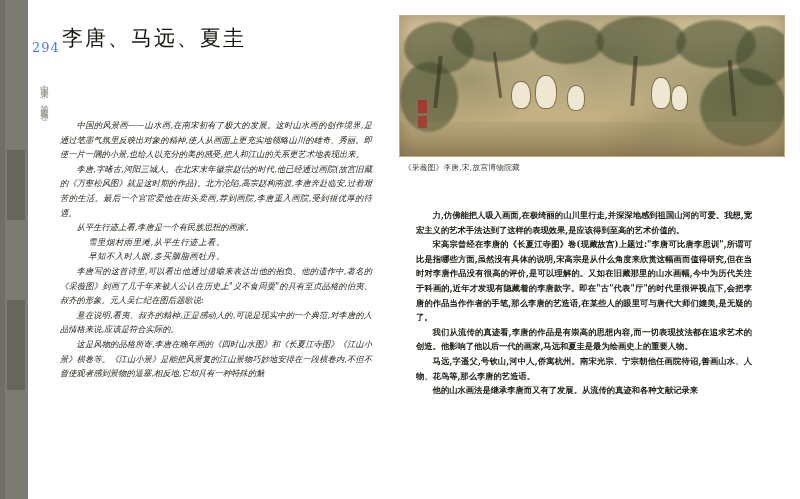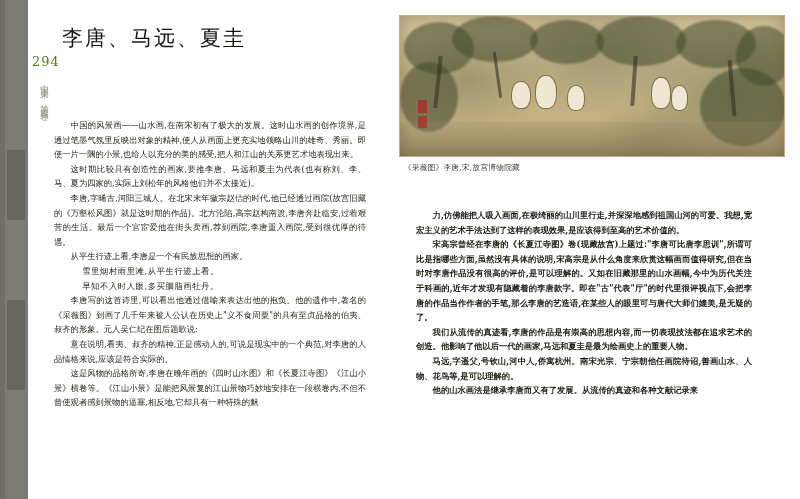--- a/index.html
+++ b/index.html
@@ -44,23 +44,23 @@
     width: 18px;
     background: #55554e;
     opacity: .55;
   }
   .spine-b1 { top: 150px; height: 70px; }
   .spine-b2 { top: 300px; height: 90px; }
 
   .folio {
     position: absolute;
     left: 32px;
-    top: 54px;
+    top: 40px;
     font-size: 13px;
-    color: #4d7c0f;
+    color: #3b82f6;
     font-family: "DejaVu Serif", "Liberation Serif", serif;
     letter-spacing: 1px;
   }
   .running-head {
     position: absolute;
     left: 34px;
     top: 78px;
     width: 16px;
     font-size: 8.5px;
     line-height: 11px;
@@ -98,23 +98,24 @@
   .col p {
     margin: 0;
     text-indent: 2em;
   }
   .col p.poem {
     text-indent: 3.4em;
     letter-spacing: .6px;
   }
 
   .col-left {
-    left: 54px;
+    left: 60px;
     top: 118px;
     width: 312px;
+    font-style: italic;
   }
   .col-right {
     left: 416px;
     top: 208px;
     width: 336px;
     font-weight: bold;
   }
 
   
   .plate {
@@ -255,31 +256,30 @@
     <div class="ground"></div>
     <div class="seal"></div>
     <div class="seal2"></div>
     <div class="edge"></div>
   </div>
 
   <div class="caption">《采薇图》李唐,宋,故宫博物院藏</div>
 
   <div class="col col-left">
     <p>中国的风景画——山水画,在南宋初有了极大的发展。这时山水画的创作境界,是通过笔墨气氛里反映出对象的精神,使人从画面上更充实地领略山川的雄奇、秀丽。即使一片一隅的小景,也给人以充分的美的感受,把人和江山的关系更艺术地表现出来。</p>
-    <p>这时期比较具有创造性的画家,要推李唐、马远和夏圭为代表(也有称刘、李、马、夏为四家的,实际上刘松年的风格他们并不太接近)。</p>
     <p>李唐,字晞古,河阳三城人。在北宋末年徽宗赵佶的时代,他已经通过画院(故宫旧藏的《万壑松风图》就是这时期的作品)。北方沦陷,高宗赵构南渡,李唐奔赴临安,过着艰苦的生活。最后一个官宦爱他在街头卖画,荐到画院,李唐重入画院,受到很优厚的待遇。</p>
     <p>从平生行迹上看,李唐是一个有民族思想的画家。</p>
     <p class="poem">雪里烟村雨里滩,从平生行迹上看。</p>
     <p class="poem">早知不入时人眼,多买胭脂画牡丹。</p>
     <p>李唐写的这首诗里,可以看出他通过借喻来表达出他的抱负。他的遗作中,著名的《采薇图》到画了几千年来被人公认在历史上"义不食周粟"的具有至贞品格的伯夷、叔齐的形象。元人吴仁纪在图后题歌说:</p>
     <p>意在说明,看夷、叔齐的精神,正是感动人的,可说是现实中的一个典范,对李唐的人品情格来说,应该是符合实际的。</p>
     <p>这是风物的品格所寄,李唐在晚年画的《四时山水图》和《长夏江寺图》《江山小景》横卷等。《江山小景》是能把风景复的江山景物巧妙地安排在一段横卷内,不但不曾使观者感到景物的逼塞,相反地,它却具有一种特殊的魅</p>
   </div>
 
   <div class="col col-right">
     <p>力,仿佛能把人吸入画面,在极绮丽的山川里行走,并深深地感到祖国山河的可爱。我想,宽宏主义的艺术手法达到了这样的表现效果,是应该得到至高的艺术价值的。</p>
     <p>宋高宗曾经在李唐的《长夏江寺图》卷(现藏故宫)上题过:"李唐可比唐李思训",所谓可比是指哪些方面,虽然没有具体的说明,宋高宗是从什么角度来欣赏这幅画而值得研究,但在当时对李唐作品没有很高的评价,是可以理解的。又如在旧藏那里的山水画幅,今中为历代关注于科画的,近年才发现有隐藏着的李唐款字。即在"古"代表"厅"的时代里很评视点下,会把李唐的作品当作作者的手笔,那么李唐的艺造语,在某些人的眼里可与唐代大师们媲美,是无疑的了。</p>
     <p>我们从流传的真迹看,李唐的作品是有崇高的思想内容,而一切表现技法都在追求艺术的创造。他影响了他以后一代的画家,马远和夏圭是最为绘画史上的重要人物。</p>
-    <p>马远,字遥父,号钦山,河中人,侨寓杭州。南宋光宗、宁宗朝他任画院待诏,善画山水、人物、花鸟等,是可以理解的。</p>
+    <p>马远,字遥父,号钦山,河中人,侨寓杭州。南宋光宗、宁宗朝他任画院待诏,善画山水、人物、花鸟等,那么李唐的艺造语。</p>
     <p>他的山水画法是继承李唐而又有了发展。从流传的真迹和各种文献记录来</p>
   </div>
 
 </div>
 
 </body></html>

